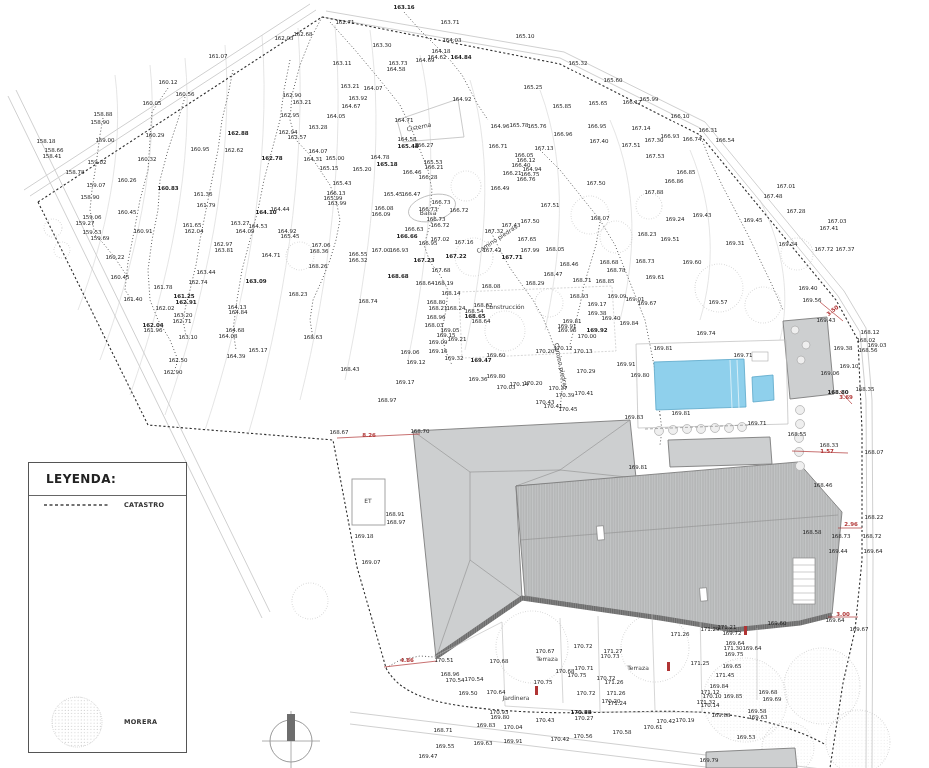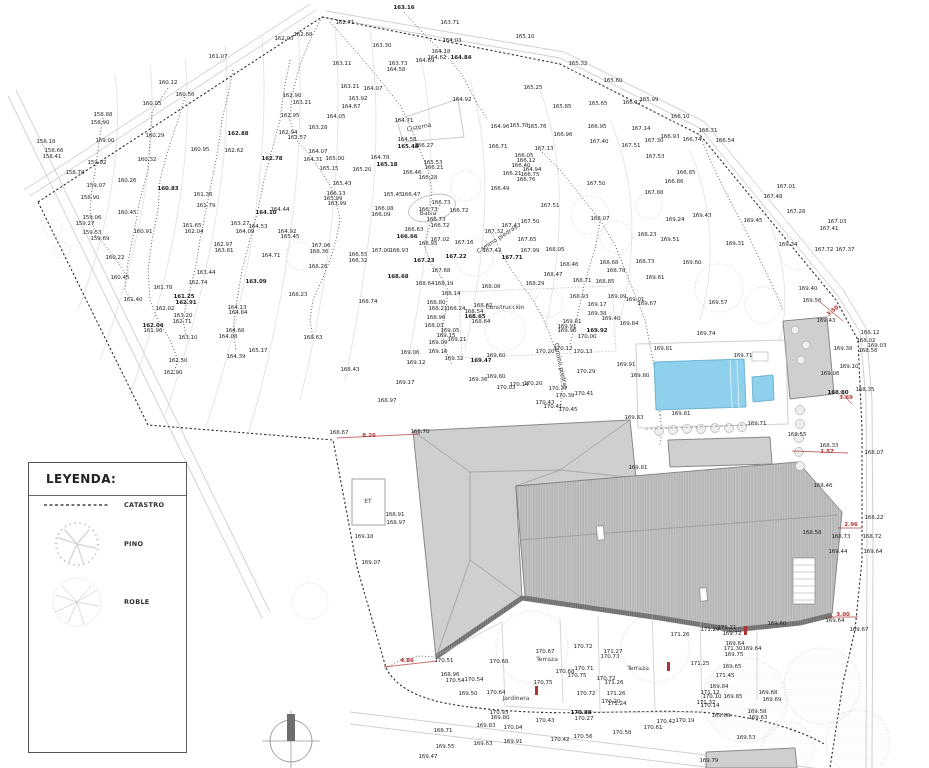--- a/index.html
+++ b/index.html
@@ -246,40 +246,31 @@
 
     <div class="lrow" style="top:38px;">
       <span class="sym">
         <svg width="70" height="8">
             <line x1="2" y1="4" x2="68" y2="4" stroke="#444" stroke-width="1.6" stroke-dasharray="3,2.5"></line>
           </svg>
       </span>
       <span class="lbl">CATASTRO</span>
     </div>
 
-    <div class="lrow" style="top:52px;height:58px;">
-      <span class="sym">
-        <svg width="56" height="56" viewBox="-28 -28 56 56">
-            <use href="#treeSym" transform="scale(2.1)"></use>
-          </svg>
-      </span>
-      <span class="lbl">PINO</span>
-    </div>
-
-    <div class="lrow" style="top:108px;height:62px;">
+
+
+
+    <div class="lrow" style="top:228px;height:62px;">
       <span class="sym">
         <svg width="60" height="60" viewBox="-30 -30 60 60">
-          <circle r="24" fill="none" stroke="#c2c2c2" stroke-width="1" stroke-dasharray="0.6,1.6"></circle>
-          <path d="M0,0 L14,-16 M0,0 L22,4 M0,0 L-9,21 M0,0 L-21,-7 M0,0 L7,22 M0,0 L-15,-16 M0,0 L20,-12 M0,0 L-22,10" stroke="#cdcdcd" stroke-width="0.7" fill="none"></path>
+          <circle r="25" fill="url(#dotsFill)" stroke="#bdbdbd" stroke-width="1" stroke-dasharray="0.6,1.4"></circle>
         </svg>
       </span>
-      <span class="lbl">ROBLE</span>
+      <span class="lbl">MORERA</span>
     </div>
-
-
   </div>
 
   <div id="labels-layer">
       <span class="elev b" style="left: 404px; top: 8px;">163.16</span>
       <span class="elev" style="left: 345px; top: 23px;">162.71</span>
       <span class="elev" style="left: 450px; top: 23px;">163.71</span>
       <span class="elev" style="left: 303px; top: 35px;">162.68</span>
       <span class="elev" style="left: 284px; top: 39px;">162.03</span>
       <span class="elev" style="left: 382px; top: 46px;">163.30</span>
       <span class="elev" style="left: 452px; top: 41px;">164.03</span>

